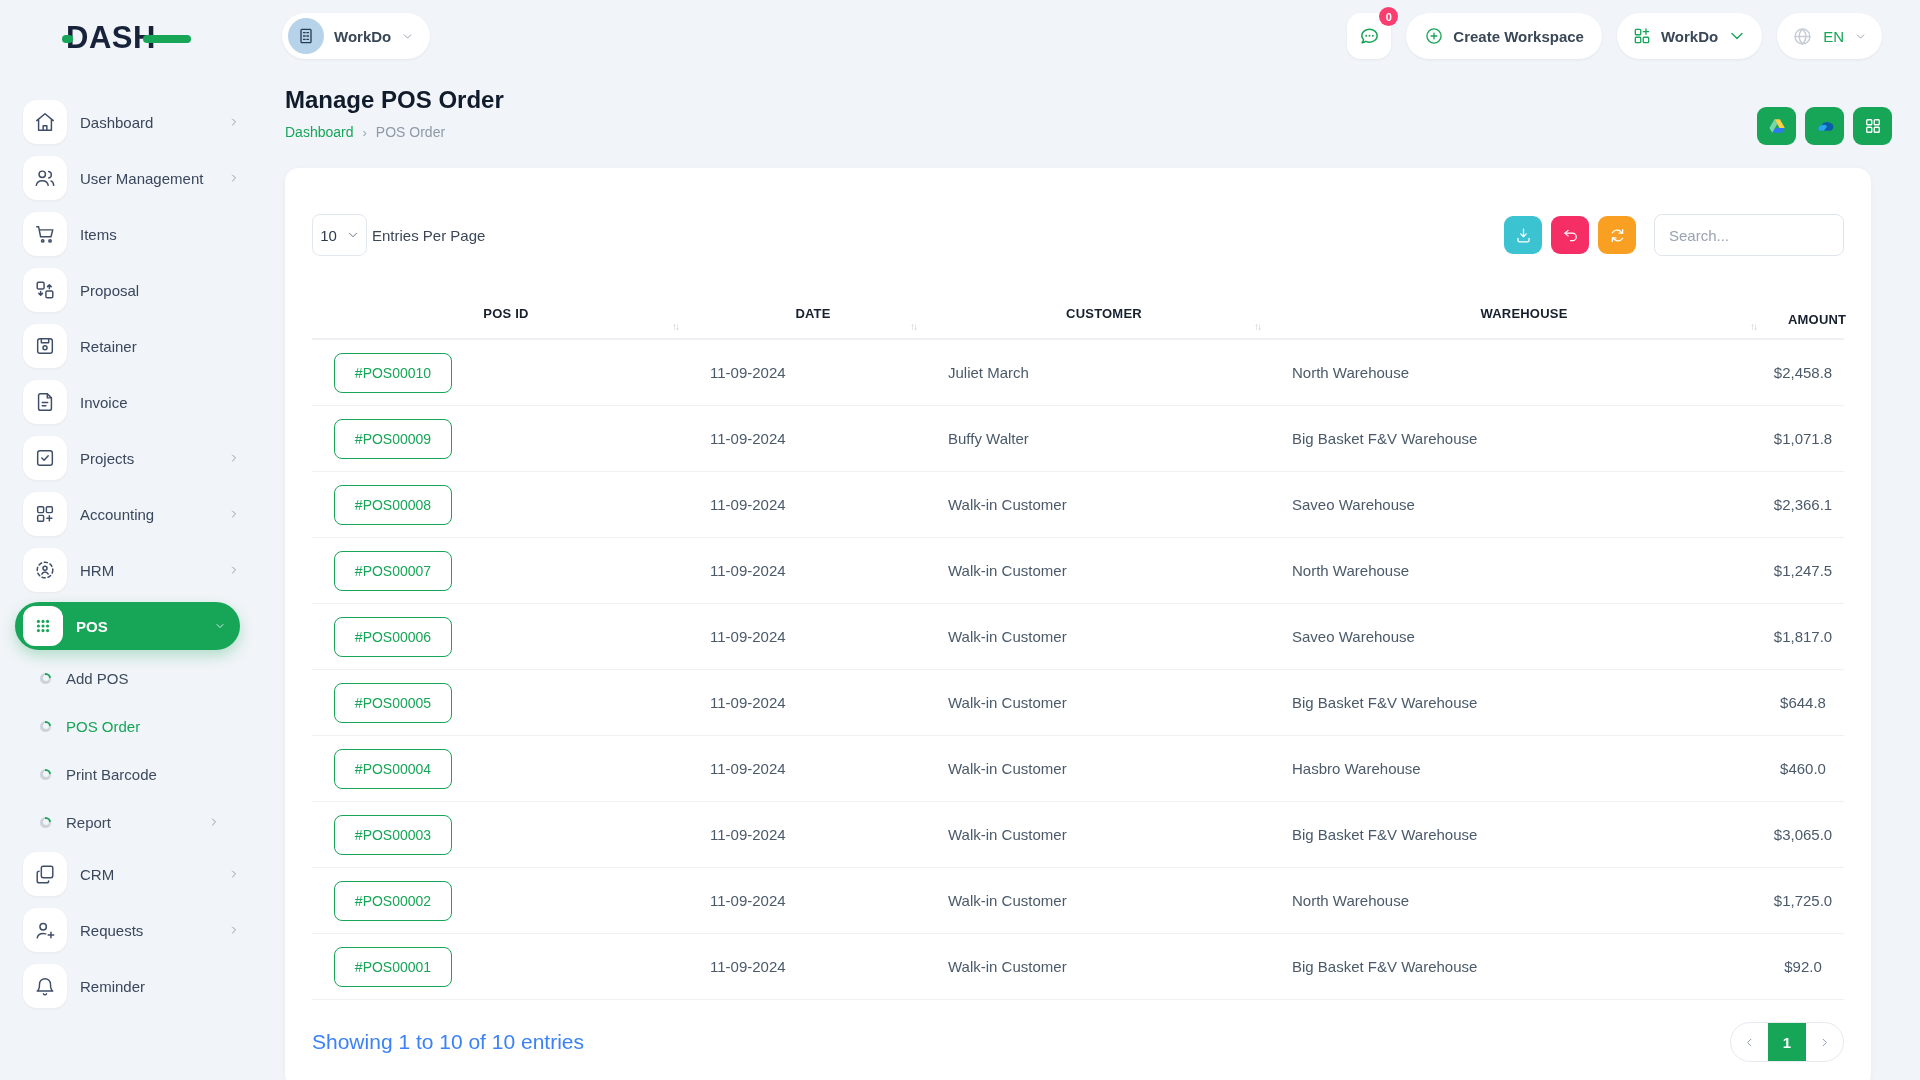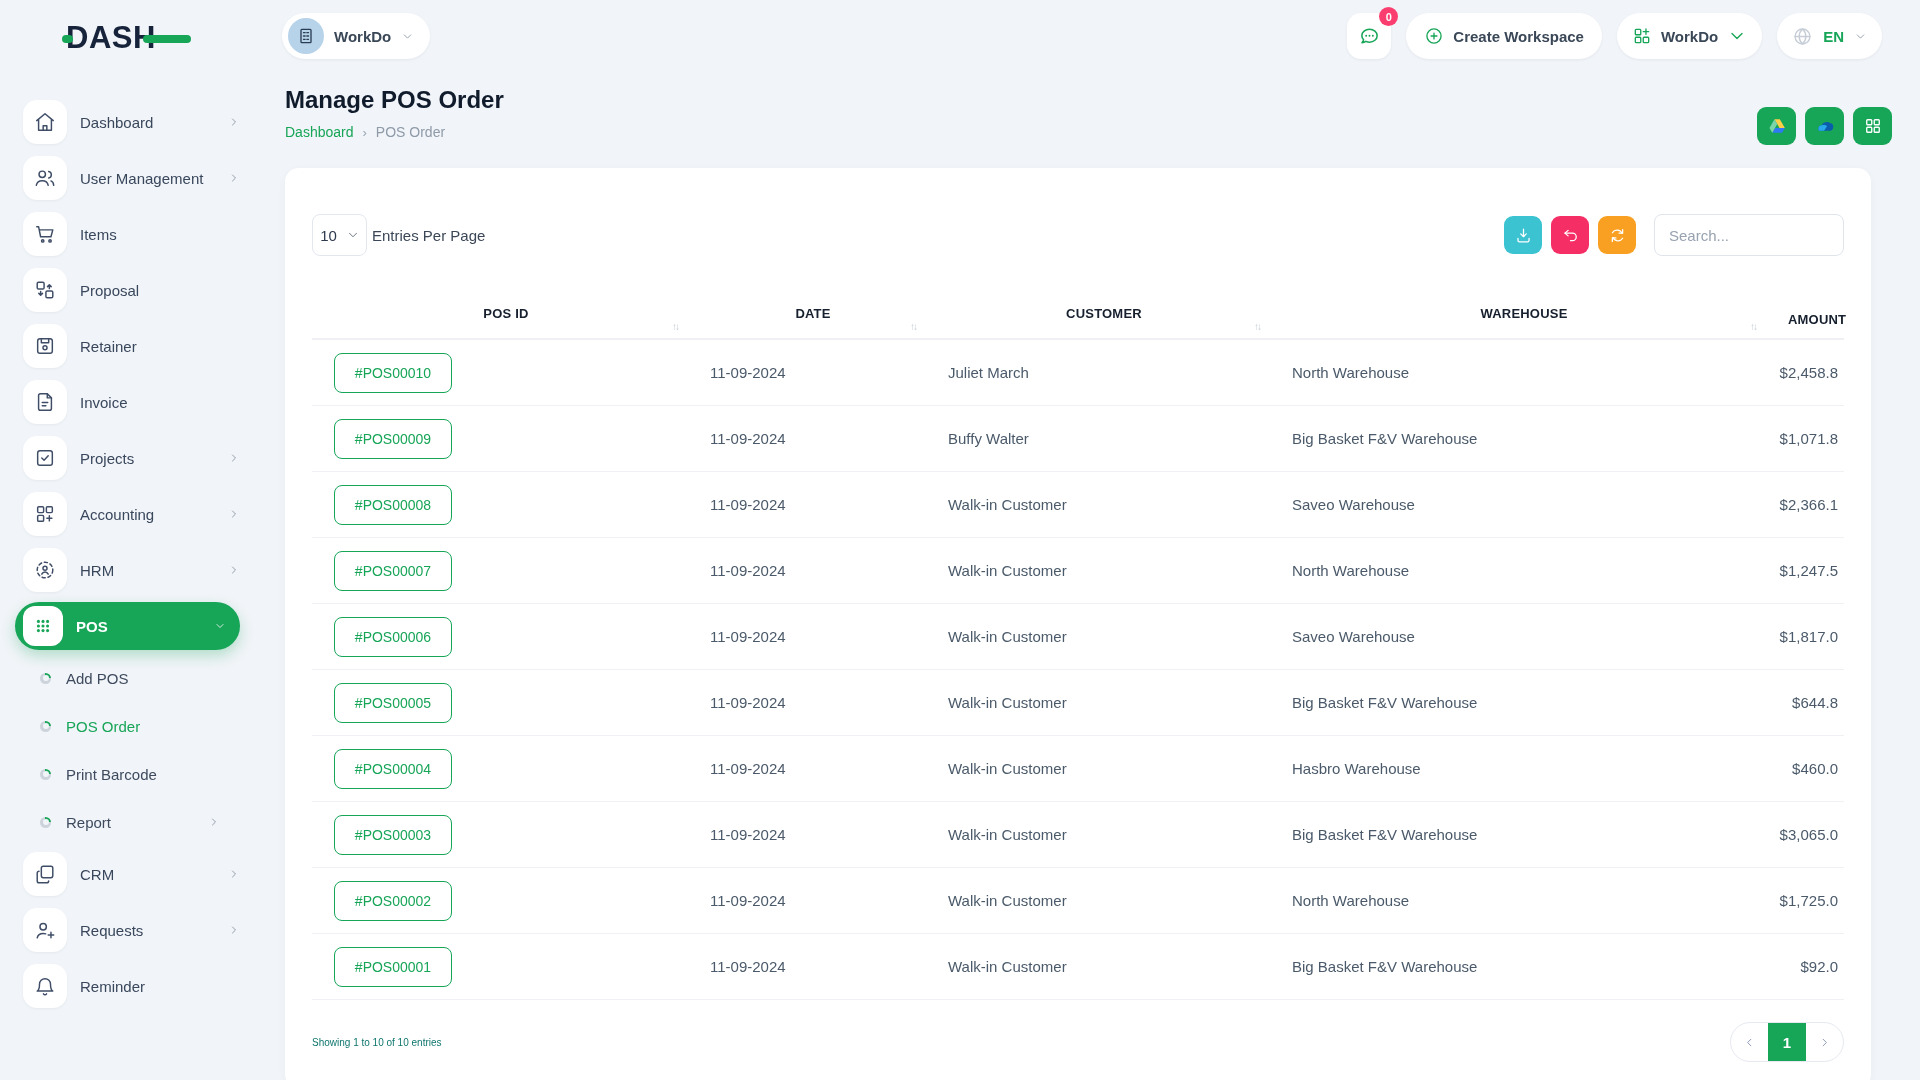--- a/index.html
+++ b/index.html
@@ -33,21 +33,21 @@
               display:flex; align-items:center; justify-content:center; cursor:pointer; }
   .chat-btn .icn { width:23px; height:23px; color:#17a558; }
   .chat-badge { position:absolute; top:-6px; right:-7px; min-width:19px; height:19px; border-radius:10px; background:#fb3e70;
                 color:#fff; font-size:11px; font-weight:700; display:flex; align-items:center; justify-content:center; padding:0 4px; }
   .create-pill { padding:0 18px; gap:9px; cursor:pointer; }
   .create-pill .icn { width:20px; height:20px; color:#17a558; }
   .company-pill { padding:0 15px; gap:9px; cursor:pointer; }
   .company-pill .icn { width:20px; height:20px; color:#17a558; }
   .lang-pill { padding:0 15px; gap:10px; cursor:pointer; }
   .lang-pill .globe { width:21px; height:21px; color:#c6cdd7; }
-  .lang-label { font-size:15px; font-weight:700; color:#17a558; }
+  .lang-label { font-size:15px; font-weight:400; color:#17a558; }
 
   
   .sidebar { position:absolute; left:0; top:72px; width:258px; height:1008px; padding:22px 0 0 0; }
   .side-item { position:relative; display:flex; align-items:center; height:56px; padding:0 18px 0 23px; cursor:pointer; }
   .icon-box { width:44px; height:44px; border-radius:14px; background:#fff; box-shadow:0 1px 3px rgba(25,35,60,.05);
               display:flex; align-items:center; justify-content:center; color:#3f4d67; flex:0 0 44px; }
   .icon-box svg { width:22px; height:22px; }
   .side-label { font-size:15px; font-weight:500; color:#39475c; margin-left:13px; flex:1; }
   .side-chevron { width:12px; height:12px; color:#7d8694; }
   .side-item.active { background:#17a558; border-radius:26px; margin:4px 18px 4px 15px; height:48px; padding:0 14px 0 8px;
@@ -99,27 +99,27 @@
   .grid-row { display:grid; grid-template-columns:378px 238px 344px 496px 1fr; align-items:center; }
   .thead { height:40px; border-bottom:2px solid #eef0f4; }
   .th { display:flex; align-items:center; padding-left:20px; padding-right:12px;
         font-size:13px; font-weight:700; color:#17202e; letter-spacing:.2px; cursor:pointer;flex-direction:column; }
   .th.c0 { padding-left:22px; }
   .th.c4 { justify-content:center; padding-right:6px; }
   .sort { margin-left:auto; font-size:10px; color:#c3c9d2; letter-spacing:-2px; }
   .trow { height:66px; border-bottom:1px solid #f0f1f4; }
   .td { font-size:15px; color:#4b5a6a; padding-left:20px; }
   .td.c0 { padding-left:22px; }
-  .td.c4 { text-align:right; padding-right:6px; padding-left:0; }
+  .td.c4 { text-align:center; padding-right:6px; padding-left:0; }
   .pos-badge { display:inline-flex; align-items:center; justify-content:center; min-width:118px; height:40px;
                border:1px solid #17a558; border-radius:8px; color:#17a558; font-size:14px; background:#fff; cursor:pointer; }
 
   
   .tfoot { display:flex; align-items:center; justify-content:space-between; margin-top:22px; }
-  .showing { font-size:10px; color:#0f766e; }
+  .showing { font-size:21px; color:#3b82f6; }
   .pagination { display:flex; align-items:stretch; height:40px; border:1px solid #e6e9ef; border-radius:20px;
                 overflow:hidden; background:#fff; }
   .page-btn { width:37px; display:flex; align-items:center; justify-content:center; cursor:pointer; color:#7d8aa8; }
   .page-btn .icn { width:13px; height:13px; }
   .page-num { width:38px; display:flex; align-items:center; justify-content:center; background:#17a558; color:#fff;
               font-size:15px; font-weight:600; cursor:pointer; }
 </style>
 </head>
 <body>
 

